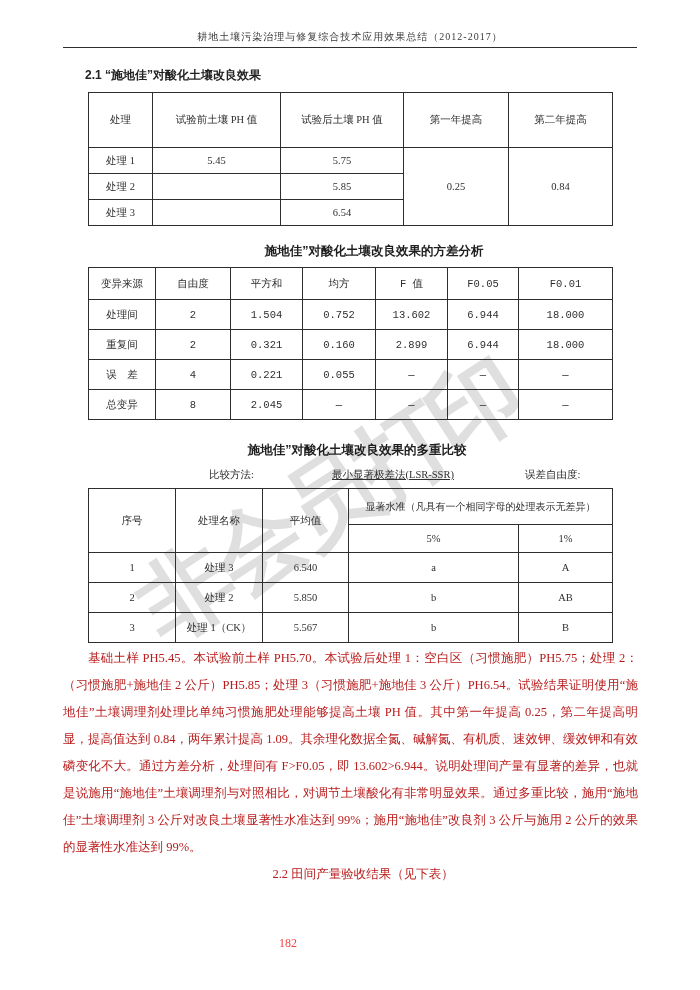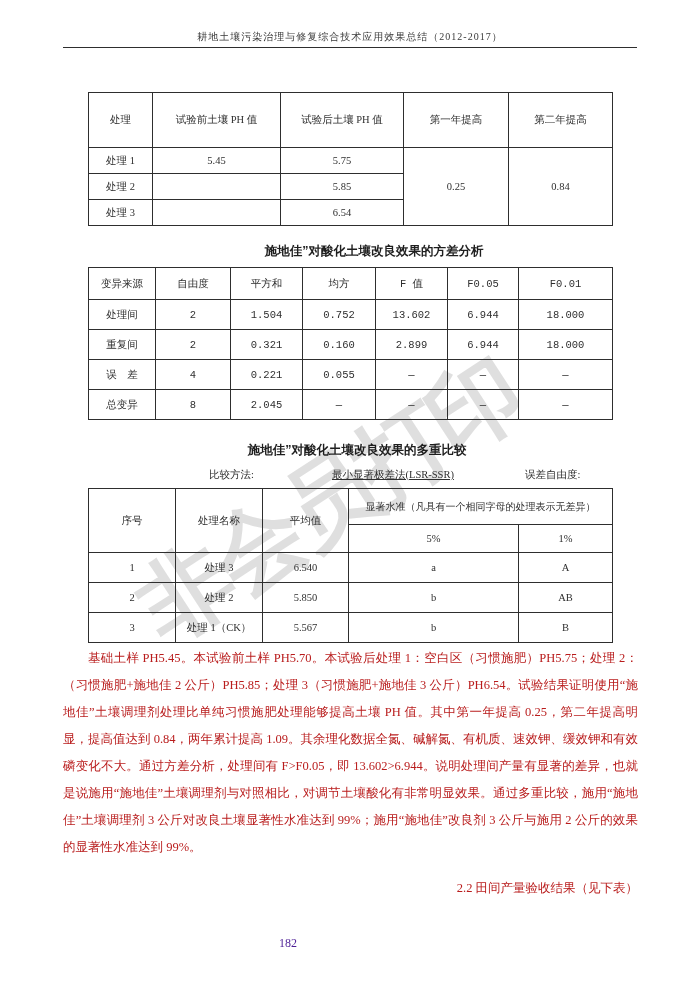--- a/index.html
+++ b/index.html
@@ -45,22 +45,22 @@
   .t3{top:488px;left:88px;}
   .t3 .hrow1 th{height:35px;}
   .t3 .hrow2 th{height:27px;}
   .t3 .drow td{height:29px;}
   .t3 .sig-head{font-size:10px;}
   .body-text{
     top:645px;left:63px;width:575px;
     font-size:12.5px;line-height:27px;text-align:justify;color:#b91c1c;
   }
   .body-text p{margin:0;text-indent:2em;}
-  .body-text .sec22{margin-top:14px;text-align:right;font-family:Liberation Serif, serif;}
-  .page-number{top:936px;left:0;width:576px;font-size:12px;color:#4c1d95;}
+  .body-text .sec22{margin-top:0;text-align:center;font-family:Liberation Serif, serif;}
+  .page-number{top:936px;left:0;width:576px;font-size:12px;color:#ef4444;}
   .watermark{
     top:556px;left:148px;
     transform:rotate(-33deg);transform-origin:0 50%;
     font-size:92px;font-weight:bold;white-space:nowrap;
     color:rgba(130,130,130,0.26);letter-spacing:-6px;
     pointer-events:none;z-index:0;
   }
   .content-layer{position:absolute;inset:0;z-index:1;}
 </style>
 </head>
@@ -68,20 +68,21 @@
 
 <div class="page">
 
   <div class="abs watermark">非会员打印</div>
 
   <div class="content-layer">
 
     <div class="abs header-title center">耕地土壤污染治理与修复综合技术应用效果总结（2012-2017）</div>
     <div class="abs header-rule"></div>
 
+    <div class="abs sec21 sec-heading">2.1 “施地佳”对酸化土壤改良效果</div>
 
     <table class="abs tbl t1">
       <colgroup>
         <col style="width:64px">
           <col style="width:128px">
           <col style="width:123px">
         <col style="width:105px">
           <col style="width:104px">
       </colgroup>
       <tbody>

